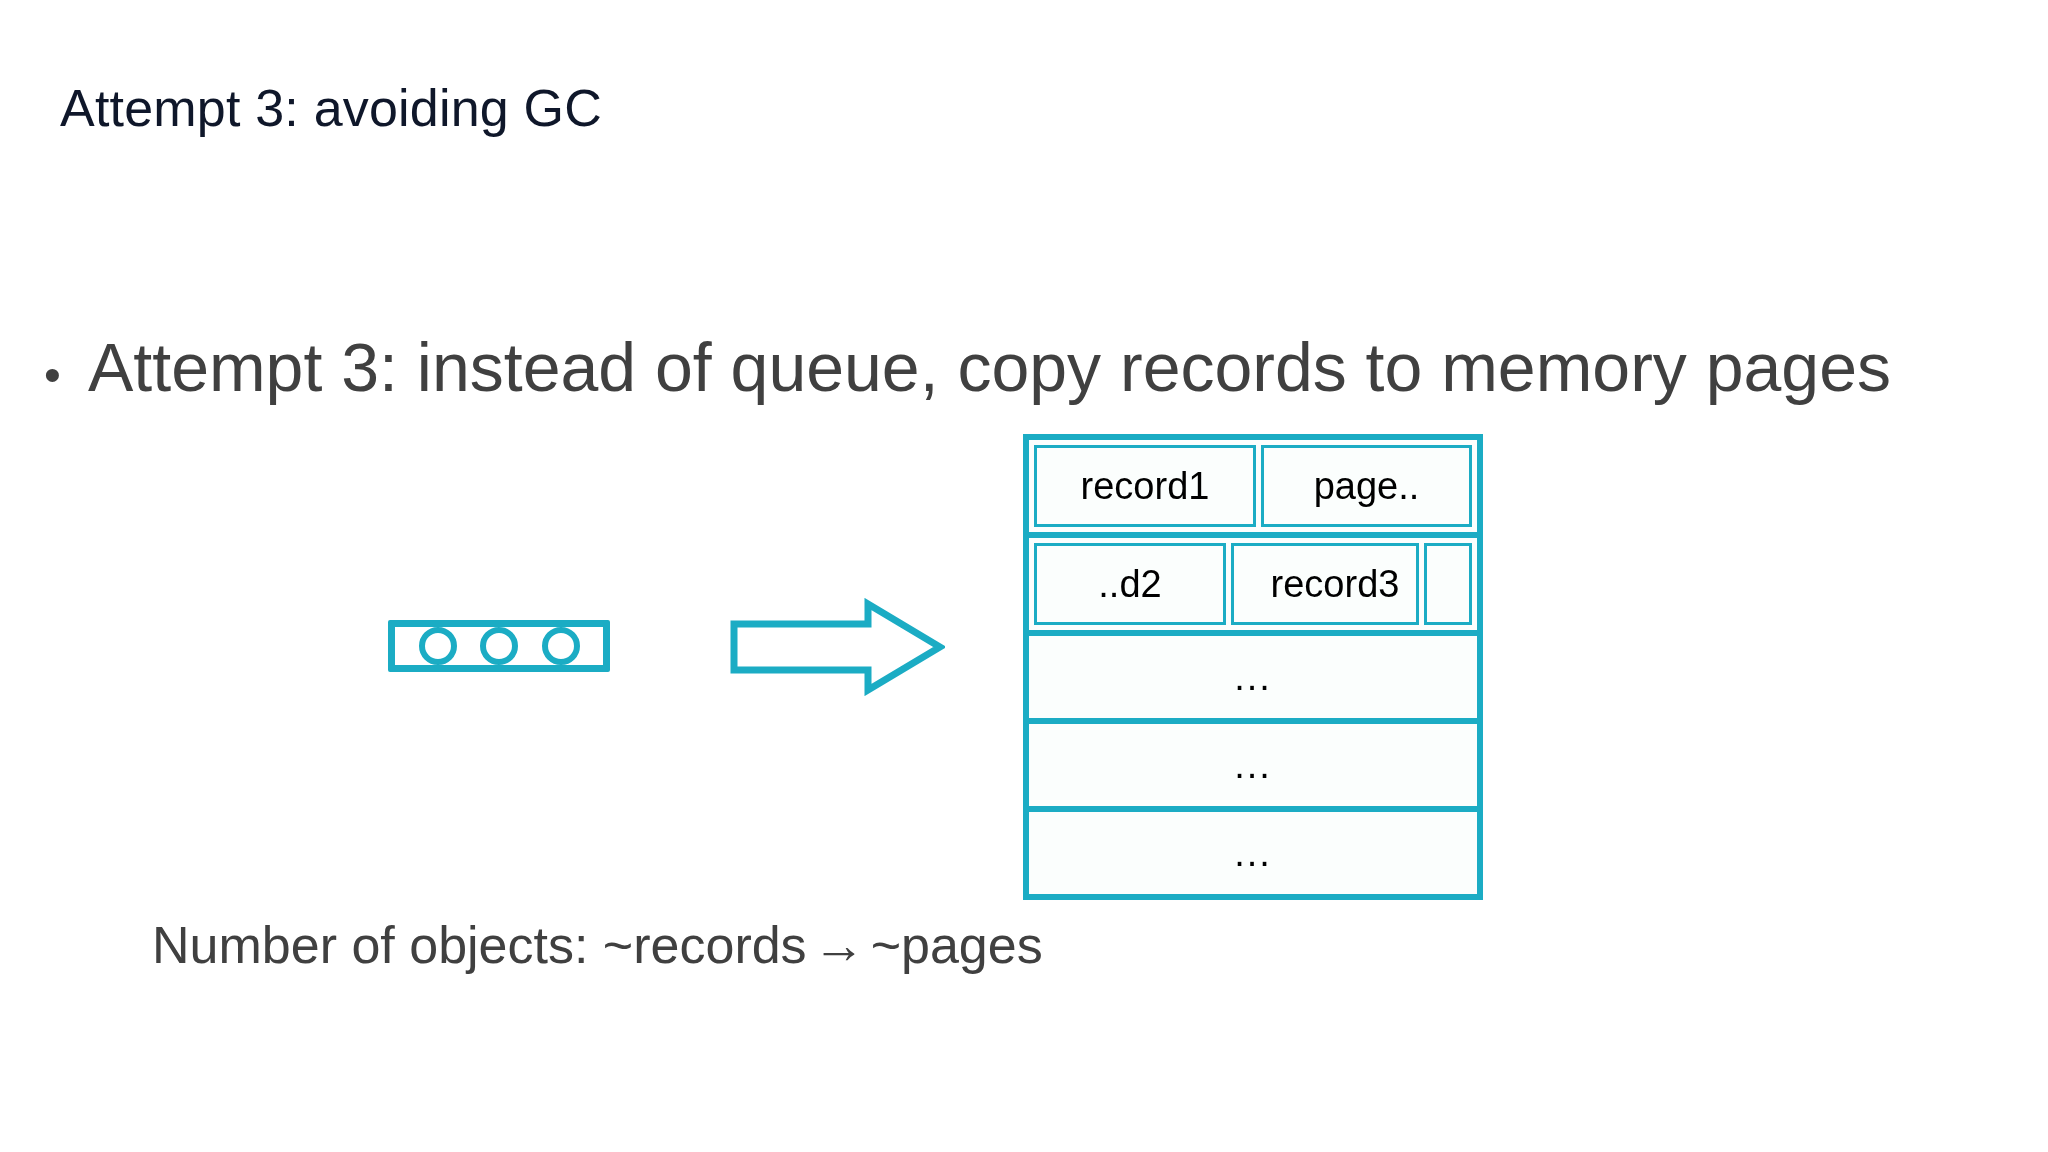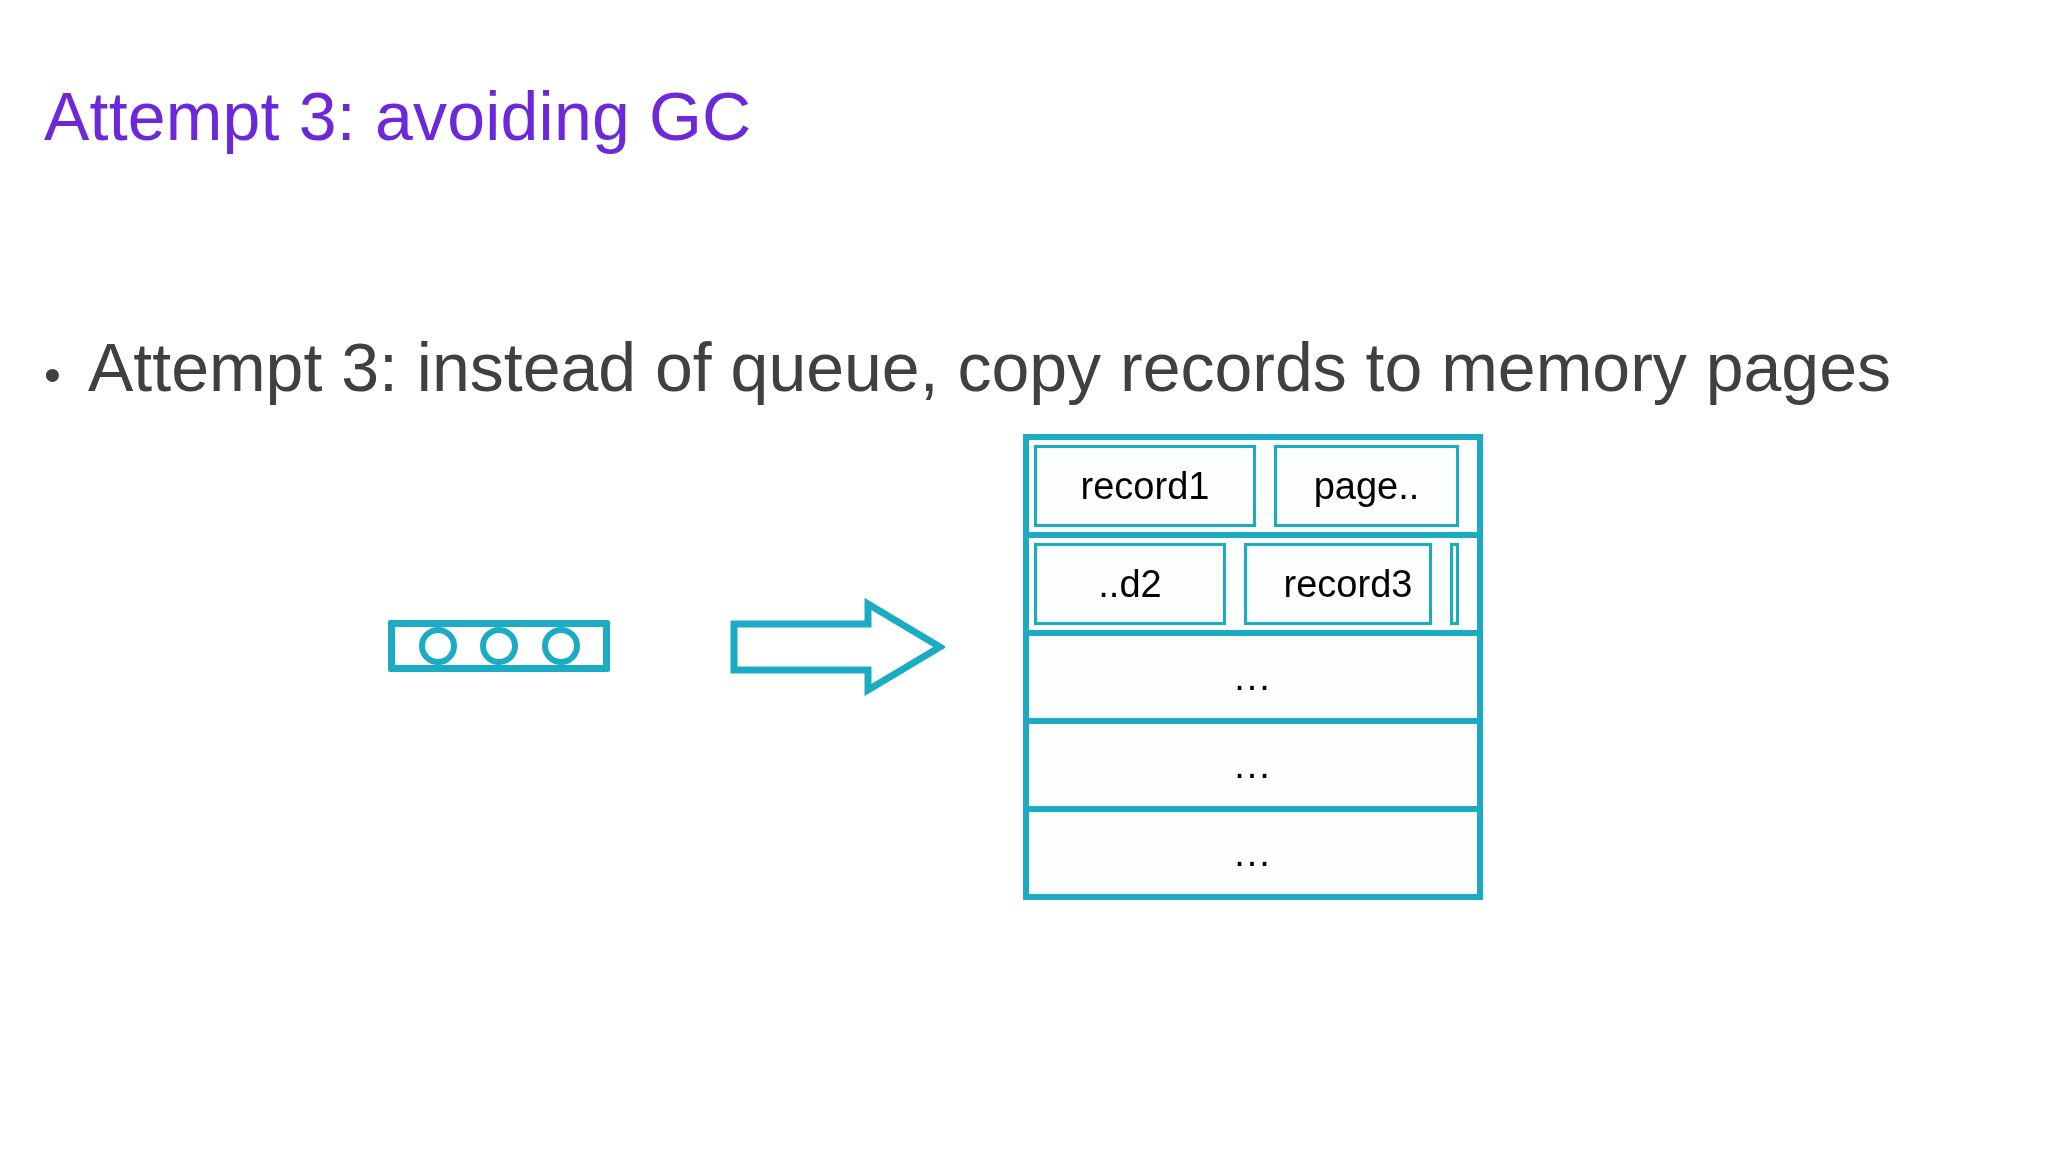--- a/index.html
+++ b/index.html
@@ -14,25 +14,25 @@
     position: relative;
     width: 2048px;
     height: 1152px;
     background: #ffffff;
     overflow: hidden;
   }
 
   
   #slide-title {
     position: absolute;
-    left: 44px;
+    left: 60px;
     top: 82px;
-    font-size: 68px;
+    font-size: 52px;
     line-height: 1.0;
-    color: #6d28d9;
+    color: #0f172a;
     font-weight: 400;
     letter-spacing: 0.2px;
     white-space: nowrap;
   }
 
   
   .bullet-row {
     position: absolute;
     left: 44px;
     top: 332px;
@@ -115,21 +115,21 @@
   .sub-cell {
     box-sizing: border-box;
     border: 3px solid #1BACC4;
     border-right-width: 3px;
     display: flex;
     align-items: center;
     justify-content: center;
     font-size: 38px;
     color: #000000;
     background: #fbfefd;
-    margin-right: 18px;
+    margin-right: 5px;
   }
   .dots-cell {
     flex: 1 1 auto;
     display: flex;
     align-items: center;
     justify-content: center;
     font-size: 38px;
     color: #000000;
     letter-spacing: 2px;
   }
@@ -197,15 +197,18 @@
     <div class="page-row">
       <div class="dots-cell">...</div>
     </div>
 
     <div class="page-row">
       <div class="dots-cell">...</div>
     </div>
 
   </div>
 
+  <div class="caption" id="caption-1">
+    <span>Number of objects: ~records</span><span class="arrow-glyph">→</span><span>~pages</span>
+  </div>
 
 
 </div>
 
 </body></html>

